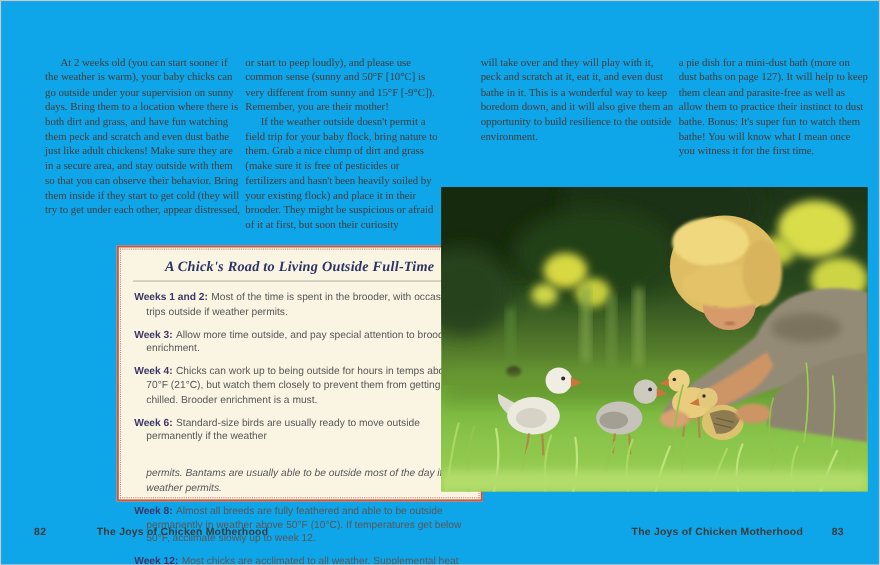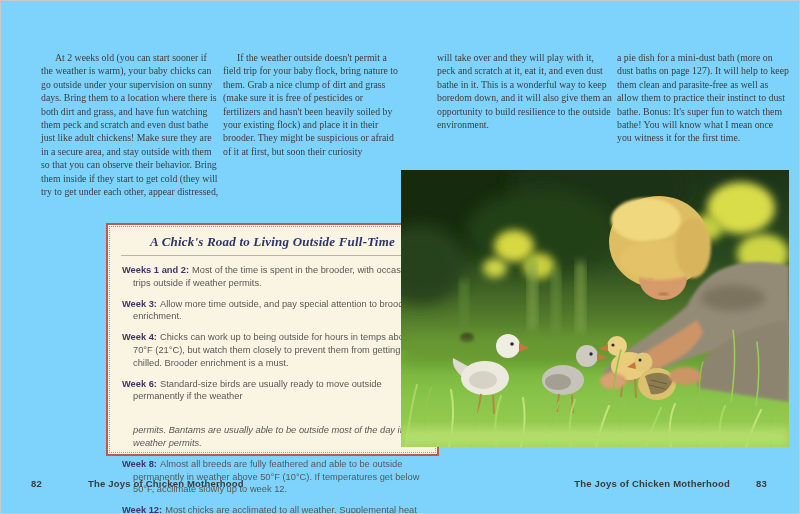--- a/index.html
+++ b/index.html
@@ -7,21 +7,21 @@
     --accent-dot:#cb8674;
     --box-bg:#faf4e2;
     --title-color:#2e3366;
     --label-color:#3e3666;
     --body-color:#3f3c3a;
     --sb-text:#585858;
   }
   html,body{margin:0;padding:0;background:#e9e9e9;}
   .spread{
     position:relative;width:800px;height:514px;margin:0 auto;
-    background:#7dd3fc;border:1px solid #c9c9c9;box-sizing:border-box;
+    background:#0ea5e9;border:1px solid #c9c9c9;box-sizing:border-box;
     overflow:hidden;
     font-family:"Liberation Serif",serif;
   }
   .body-col{
     position:absolute;top:50px;
     font-size:9.8px;line-height:13.4px;color:var(--body-color);
     text-align:left;
   }
   .body-col p{margin:0;}
   .indent{text-indent:14px;}
@@ -72,20 +72,21 @@
 </style>
 </head>
 <body>
 
 <div class="spread">
 
   <div class="body-col lp-col1">
     <p class="indent">At 2 weeks old (you can start sooner if the weather is warm), your baby chicks can go outside under your supervision on sunny days. Bring them to a location where there is both dirt and grass, and have fun watching them peck and scratch and even dust bathe just like adult chickens! Make sure they are in a secure area, and stay outside with them so that you can observe their behavior. Bring them inside if they start to get cold (they will try to get under each other, appear distressed,</p>
   </div>
   <div class="body-col lp-col2">
+    <p>or start to peep loudly), and please use common sense (sunny and 50°F [10°C] is very different from sunny and 15°F [-9°C]). Remember, you are their mother!</p>
     <p class="indent">If the weather outside doesn't permit a field trip for your baby flock, bring nature to them. Grab a nice clump of dirt and grass (make sure it is free of pesticides or fertilizers and hasn't been heavily soiled by your existing flock) and place it in their brooder. They might be suspicious or afraid of it at first, but soon their curiosity</p>
   </div>
 
   <div class="body-col rp-col1">
     <p>will take over and they will play with it, peck and scratch at it, eat it, and even dust bathe in it. This is a wonderful way to keep boredom down, and it will also give them an opportunity to build resilience to the outside environment.</p>
   </div>
   <div class="body-col rp-col2">
     <p>a pie dish for a mini-dust bath (more on dust baths on page 127). It will help to keep them clean and parasite-free as well as allow them to practice their instinct to dust bathe. Bonus: It's super fun to watch them bathe! You will know what I mean once you witness it for the first time.</p>
   </div>
 

